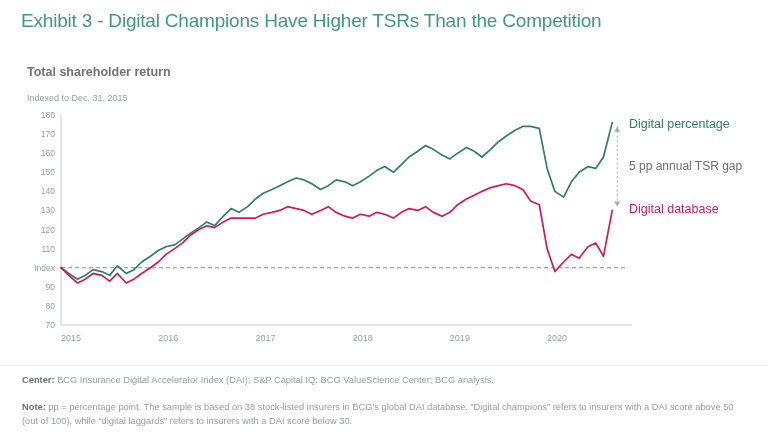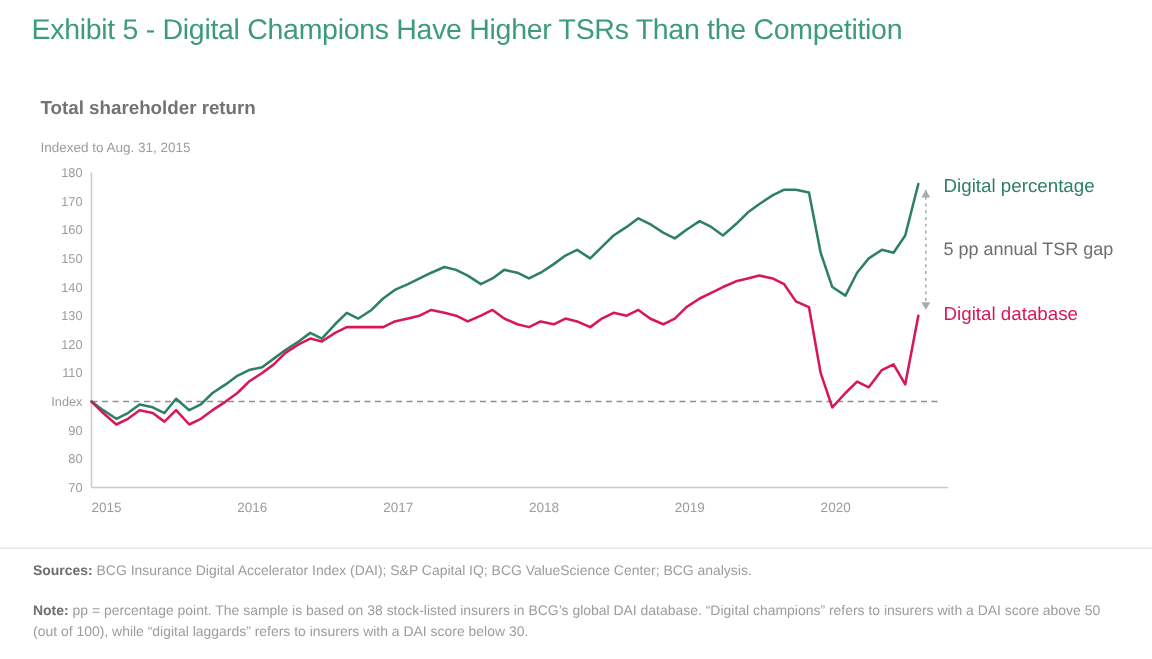--- a/index.html
+++ b/index.html
@@ -47,23 +47,23 @@
   #note { font-size:9.3px; color:#9a9c9e; line-height:1.5; margin-top:14px; }
   .bold { font-weight:bold; color:#6d6e71; }
   #divider {
     position:absolute; left:0; top:365px; width:768px; height:1px;
     background:#e8e8e8;
   }
 </style>
 </head>
 <body>
 
-<div id="title">Exhibit 5 - Digital Champions Have Higher TSRs Than the Competition</div>
+<div id="title">Exhibit 3 - Digital Champions Have Higher TSRs Than the Competition</div>
 <div id="subtitle">Total shareholder return</div>
-<div id="indexnote">Indexed to Aug. 31, 2015</div>
+<div id="indexnote">Indexed to Dec. 31, 2015</div>
 
 <div id="plot">
   <svg id="svg-chart" width="768" height="360">
       <line x1="61" y1="115" x2="61" y2="325" stroke="#c9cacc" stroke-width="1"></line>
       <line x1="61" y1="325" x2="632" y2="325" stroke="#c9cacc" stroke-width="1"></line>
       <text x="55" y="328" text-anchor="end" font-size="8.5" font-family="&quot;Liberation Sans&quot;, sans-serif" fill="#9a9c9e">70</text>
       <text x="55" y="308.90909090909093" text-anchor="end" font-size="8.5" font-family="&quot;Liberation Sans&quot;, sans-serif" fill="#9a9c9e">80</text>
       <text x="55" y="289.8181818181818" text-anchor="end" font-size="8.5" font-family="&quot;Liberation Sans&quot;, sans-serif" fill="#9a9c9e">90</text>
       <text x="55" y="270.72727272727275" text-anchor="end" font-size="8.5" font-family="&quot;Liberation Sans&quot;, sans-serif" fill="#9a9c9e">Index</text>
       <text x="55" y="251.63636363636363" text-anchor="end" font-size="8.5" font-family="&quot;Liberation Sans&quot;, sans-serif" fill="#9a9c9e">110</text>
@@ -90,18 +90,18 @@
 </div>
 
 <div id="lbl-champ">Digital percentage</div>
 <div id="lbl-gap">5 pp annual TSR gap</div>
 <div id="lbl-lag">Digital database</div>
 
 <div id="divider"></div>
 
 <div id="footer">
   <div id="src">
-    <span class="bold">Sources:</span><span> BCG Insurance Digital Accelerator Index (DAI); S&amp;P Capital IQ; BCG ValueScience Center; BCG analysis.</span>
+    <span class="bold">Center:</span><span> BCG Insurance Digital Accelerator Index (DAI); S&amp;P Capital IQ; BCG ValueScience Center; BCG analysis.</span>
   </div>
   <div id="note">
     <span class="bold">Note:</span><span> pp = percentage point. The sample is based on 38 stock-listed insurers in BCG’s global DAI database. “Digital champions” refers to insurers with a DAI score above 50 (out of 100), while “digital laggards” refers to insurers with a DAI score below 30.</span>
   </div>
 </div>
 
 </body></html>

